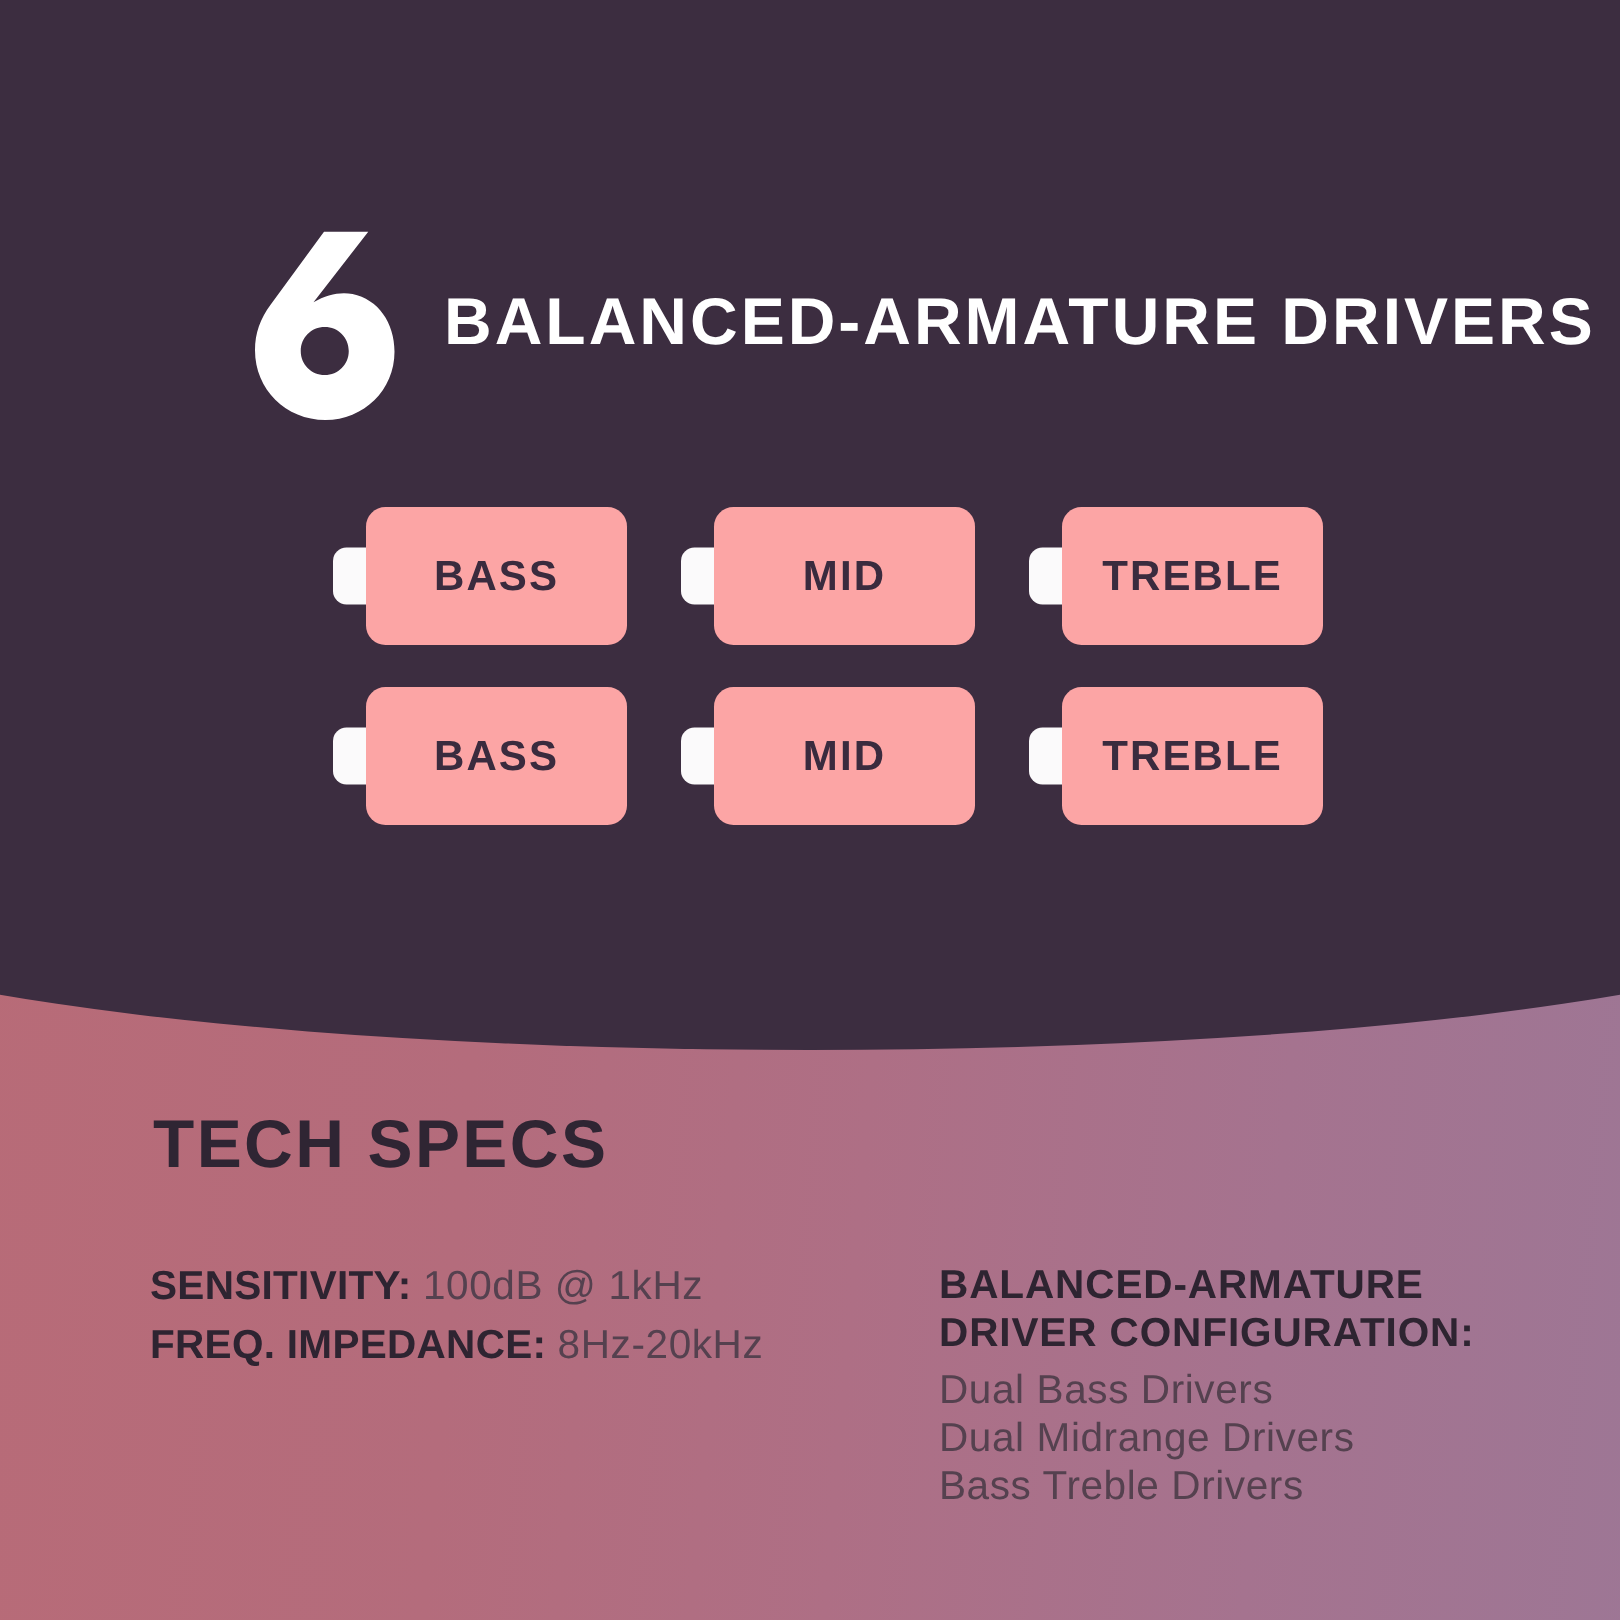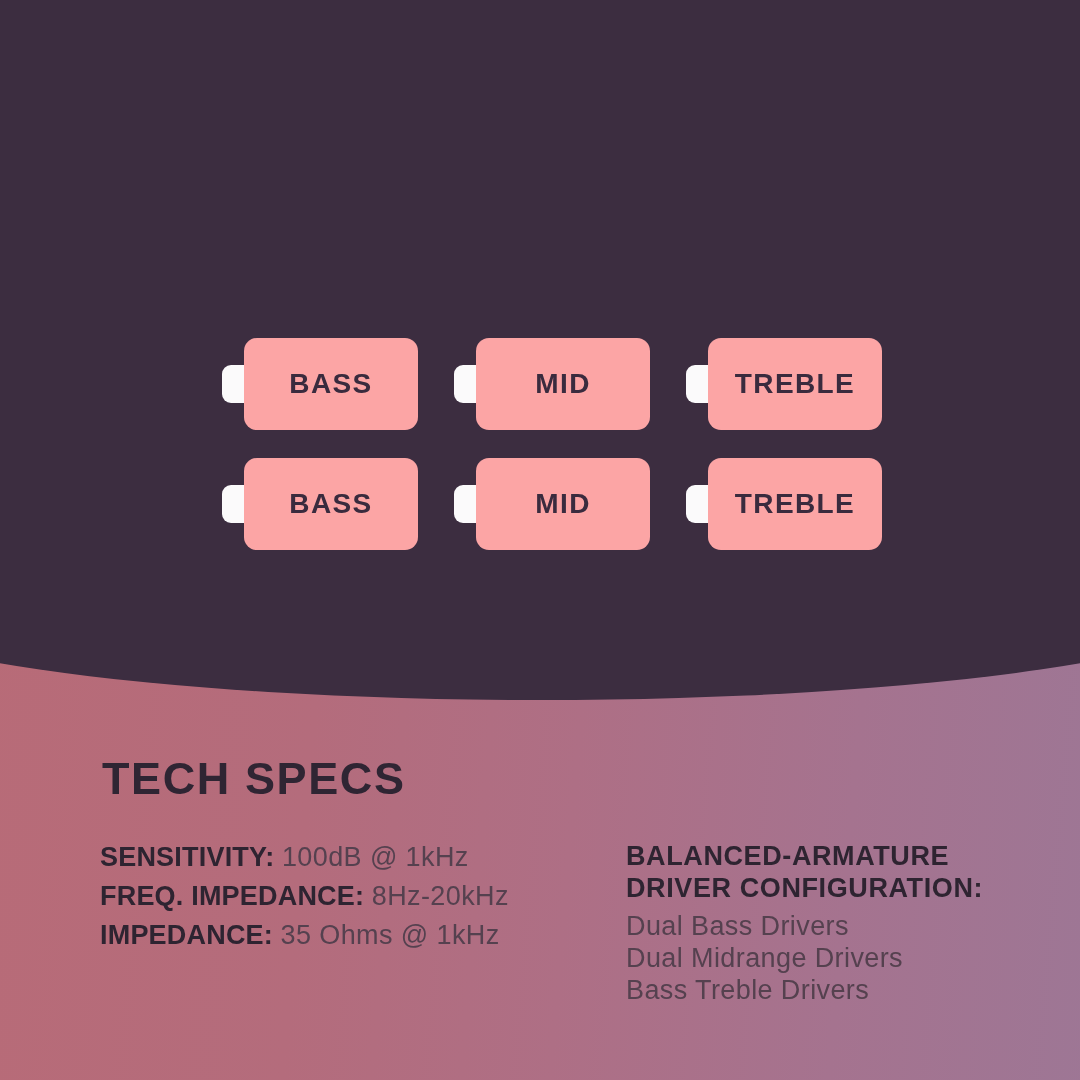--- a/index.html
+++ b/index.html
@@ -107,21 +107,21 @@
     color:#3a2b3e;
     font-size:28px;
     font-weight:bold;
     letter-spacing:1.4px;
     line-height:1;
   }
 
   
   #specs-title {
     position:absolute;
-    left:102px; top:756px;
+    left:102px; top:740px;
     color:#2f2533;
     font-size:45px;
     font-weight:bold;
     letter-spacing:1.6px;
     line-height:1;
   }
 
   #specs-left {
     position:absolute;
     left:100px; top:838px;
@@ -168,20 +168,26 @@
   #config-list { margin-top:6px; }
 </style>
 </head>
 <body>
 
 <div id="poster">
 
   <div id="bottom-panel"></div>
   <div id="curve-mask"></div>
 
+  <div id="header-row">
+    <svg id="big-number" viewBox="0 0 96 128" aria-hidden="true">
+      <path fill="#ffffff" d="M77.5 1.5 L41.0 48.5 C50.0 43.0 59.5 41.5 67.0 43.0 C84.0 46.5 95.0 62.0 95.0 81.5 C95.0 107.0 74.5 127.0 49.0 127.0 C22.5 127.0 2.0 106.5 2.0 80.5 C2.0 69.0 5.5 59.5 12.5 50.0 L48.0 1.5 Z M48.5 65.0 C39.5 65.0 32.5 72.0 32.5 81.0 C32.5 90.0 39.5 97.0 48.5 97.0 C57.5 97.0 64.5 90.0 64.5 81.0 C64.5 72.0 57.5 65.0 48.5 65.0 Z"></path>
+    </svg>
+    <div id="headline">BALANCED-ARMATURE DRIVERS</div>
+  </div>
 
   <div id="driver-grid">
 
     <div class="driver-cell">
       <div class="driver-nub"></div>
       <div class="driver-body">
         <span class="driver-label">BASS</span>
       </div>
     </div>
 
@@ -225,24 +231,20 @@
   <div id="specs-title">TECH SPECS</div>
 
   <div id="specs-left">
     <div class="spec-line">
       <span class="spec-key">SENSITIVITY:</span>
       <span class="spec-val">100dB @ 1kHz</span>
     </div>
     <div class="spec-line">
       <span class="spec-key">FREQ. IMPEDANCE:</span>
       <span class="spec-val">8Hz-20kHz</span>
-    </div>
-    <div class="spec-line">
-      <span class="spec-key">IMPEDANCE:</span>
-      <span class="spec-val">35 Ohms @ 1kHz</span>
     </div>
   </div>
 
   <div id="specs-right">
     <div class="config-title">BALANCED-ARMATURE</div>
     <div class="config-title">DRIVER CONFIGURATION:</div>
     <div id="config-list">
       <div class="config-item">Dual Bass Drivers</div>
       <div class="config-item">Dual Midrange Drivers</div>
       <div class="config-item">Bass Treble Drivers</div>

